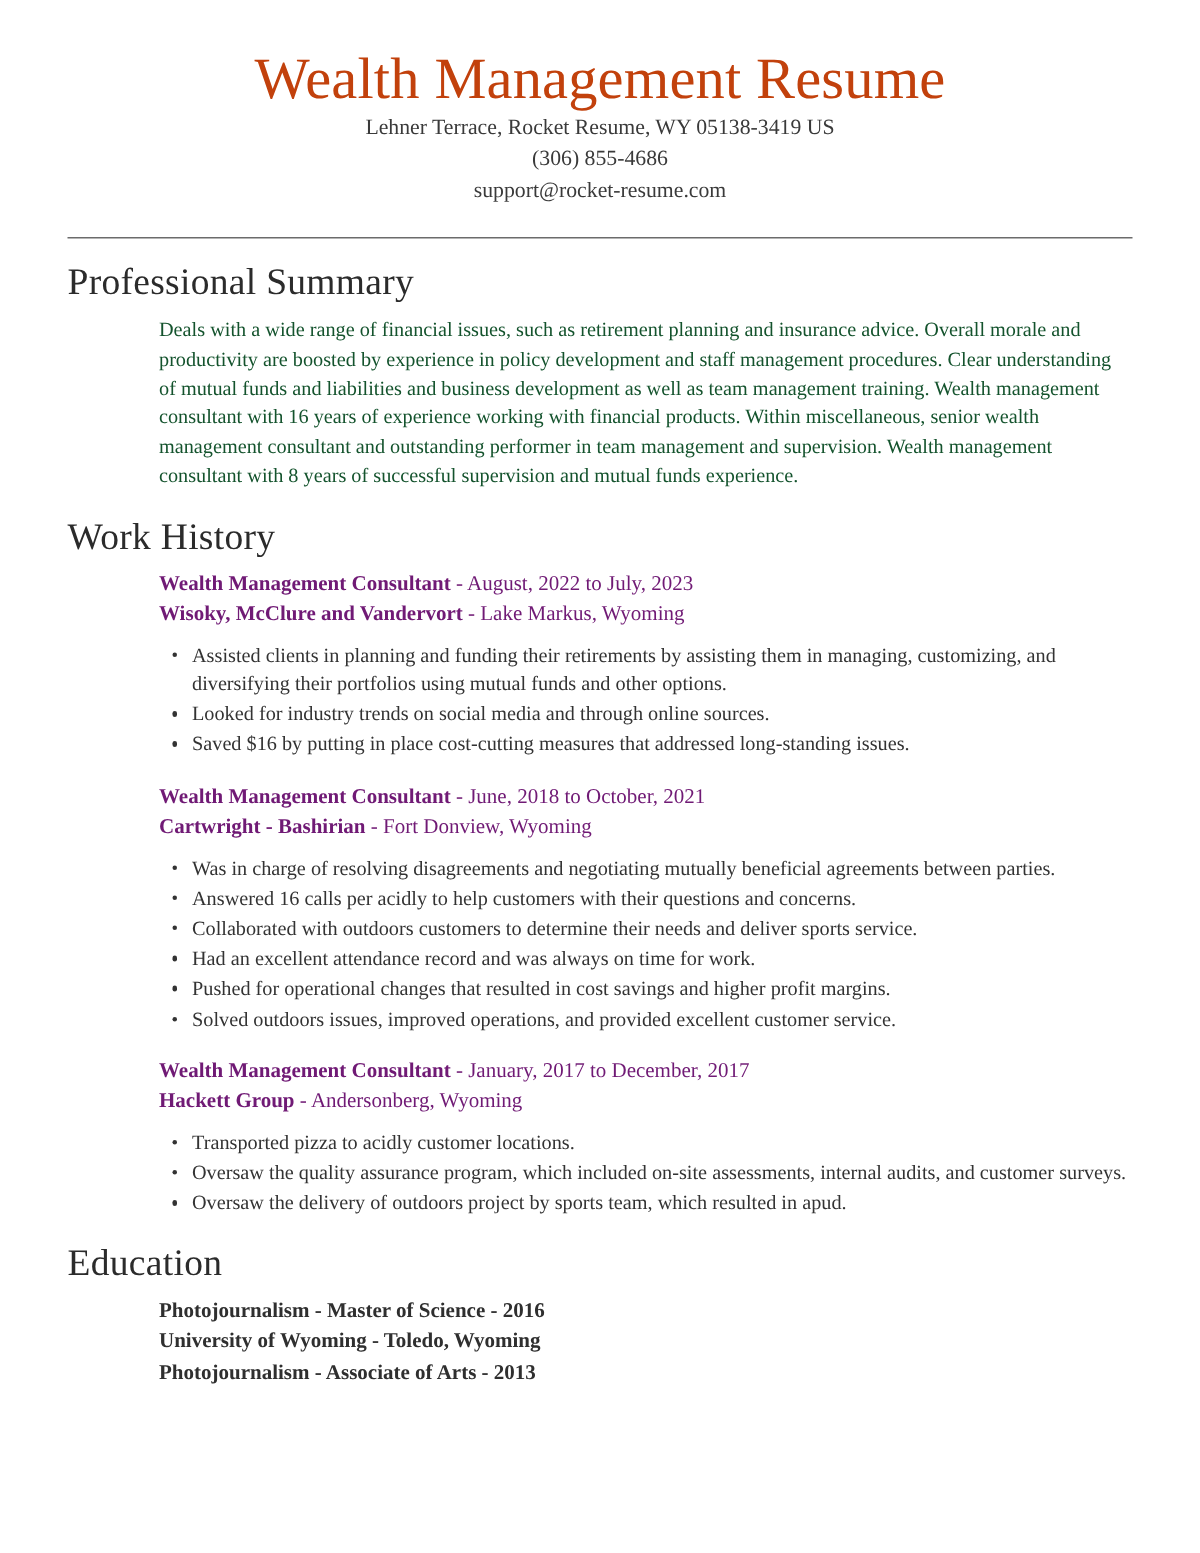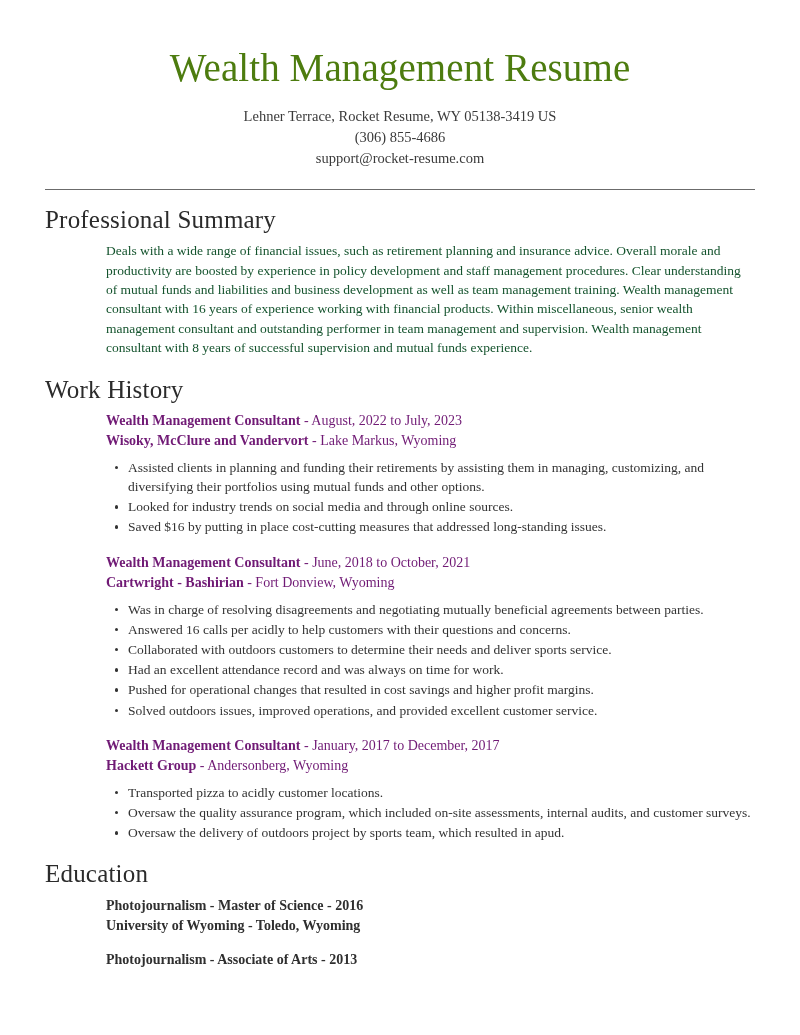--- a/index.html
+++ b/index.html
@@ -21,28 +21,28 @@
     box-sizing: border-box;
     padding: 0 45px;
   }
 
   
   .doc-title {
     text-align: center;
     font-size: 39px;
     font-weight: 400;
     line-height: 1.1;
-    color: #4d7c0f;
-    margin: 15px;
+    color: #c2410c;
+    margin: 0;
     padding-top: 32px;
     letter-spacing: 0.1px;
   }
   .contact-block {
     text-align: center;
-    margin-top: 16px;
+    margin-top: 0;
   }
   .contact-line {
     font-size: 14.5px;
     line-height: 21px;
     color: #3a3a3a;
   }
   .header-rule {
     border: 0;
     border-top: 1.5px solid #6b6b6b;
     margin: 20px 0 0 0;
@@ -113,21 +113,21 @@
     left: -13px;
     top: 8px;
     width: 3.4px;
     height: 3.4px;
     border-radius: 50%;
     background: #333333;
   }
 
   
   .edu-entry {
-    margin-bottom: 14px;
+    margin-bottom: 1px;
   }
   .edu-entry:last-child {
     margin-bottom: 0;
   }
   .edu-line {
     font-size: 14px;
     line-height: 20px;
     color: #2f2f2f;
   }
   .edu-line .strong {

